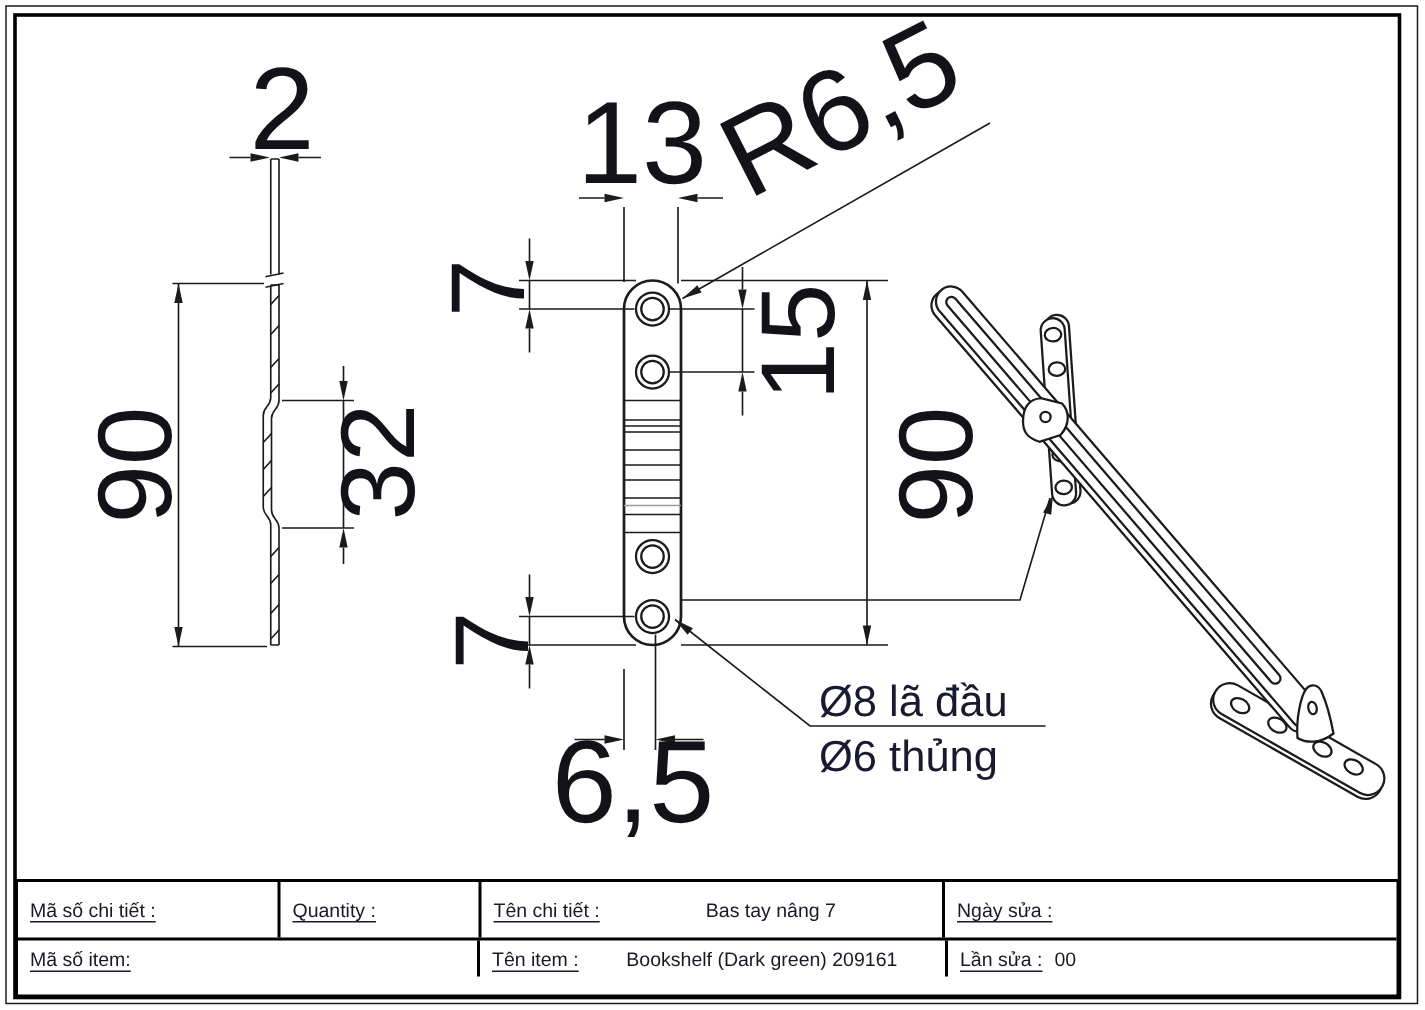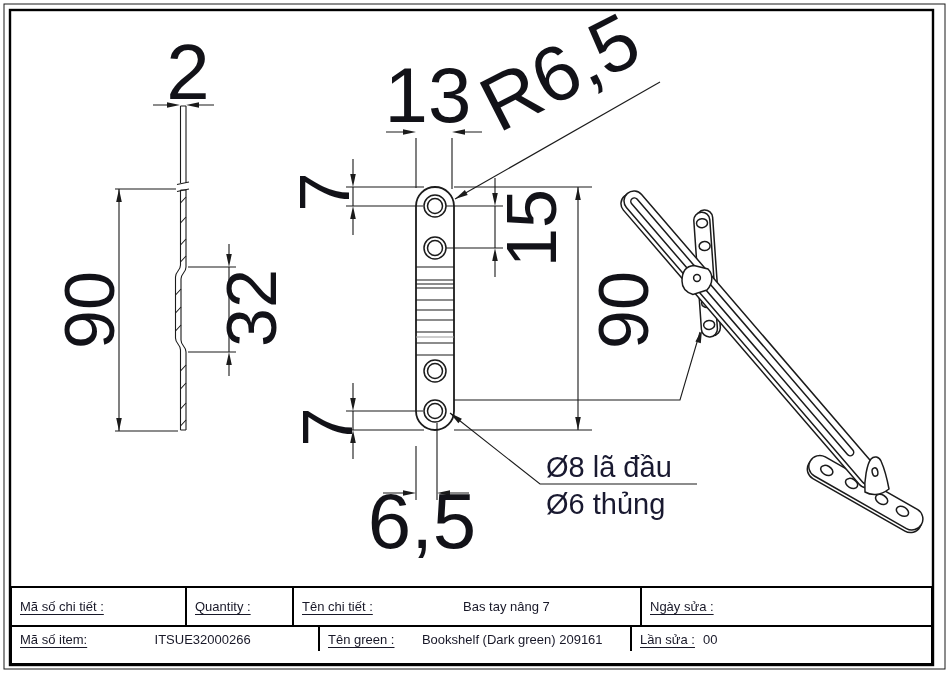--- a/index.html
+++ b/index.html
@@ -191,38 +191,37 @@
       <circle class="outline2" cx="697" cy="278" r="3.4"></circle>
     </g>
   </g>
 </svg>
 
 <div id="tblock">
   <div class="trow trow1">
     <div class="tcell" style="width:175px">
       <span class="tlabel">Mã số chi tiết :</span>
     </div>
-    <div class="tcell" style="width:107px">
+    <div class="tcell" style="width:134px">
       <span class="tlabel">Quantity :</span>
     </div>
-    <div class="tcell" style="width:348px">
+    <div class="tcell" style="width:309px">
       <span class="tlabel">Tên chi tiết :</span>
       <span class="tvalue vcenter">Bas tay nâng 7</span>
     </div>
     <div class="tcell" style="flex:1">
       <span class="tlabel">Ngày sửa :</span>
     </div>
   </div>
   <div class="trow trow2">
     <div class="tcell" style="width:308px">
       <span class="tlabel">Mã số item:</span>
-      <span class="tvalue vcenter">ITSUE32000266</span>
     </div>
     <div class="tcell" style="width:312px">
-      <span class="tlabel">Tên green :</span>
+      <span class="tlabel">Tên item :</span>
       <span class="tvalue vcenter">Bookshelf (Dark green) 209161</span>
     </div>
     <div class="tcell" style="flex:1;">
       <span class="tlabel">Lần sửa :</span>
       <span class="tvalue" style="margin-left:8px">00</span>
     </div>
   </div>
 </div>
 
 </div>

